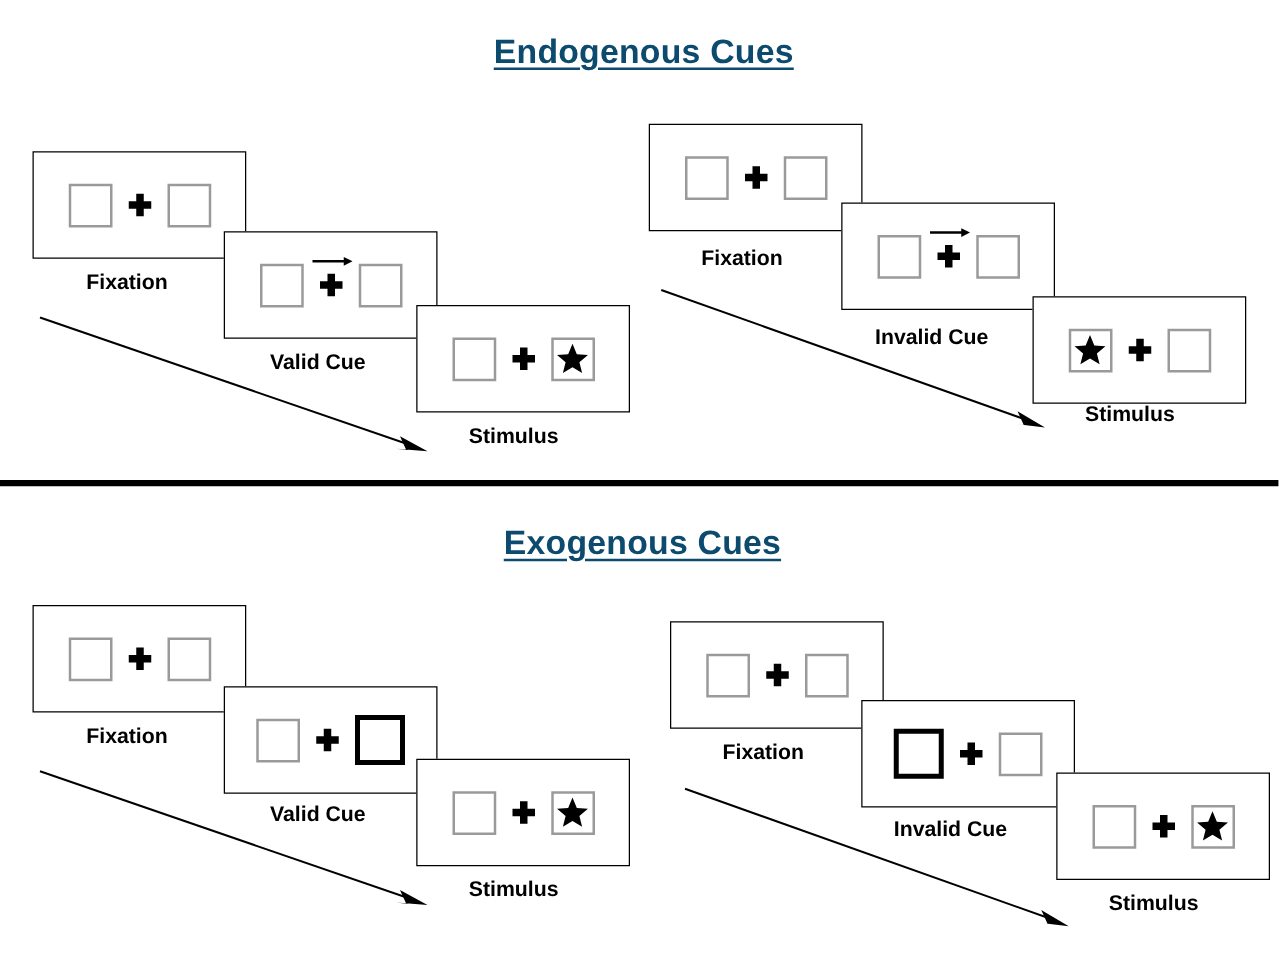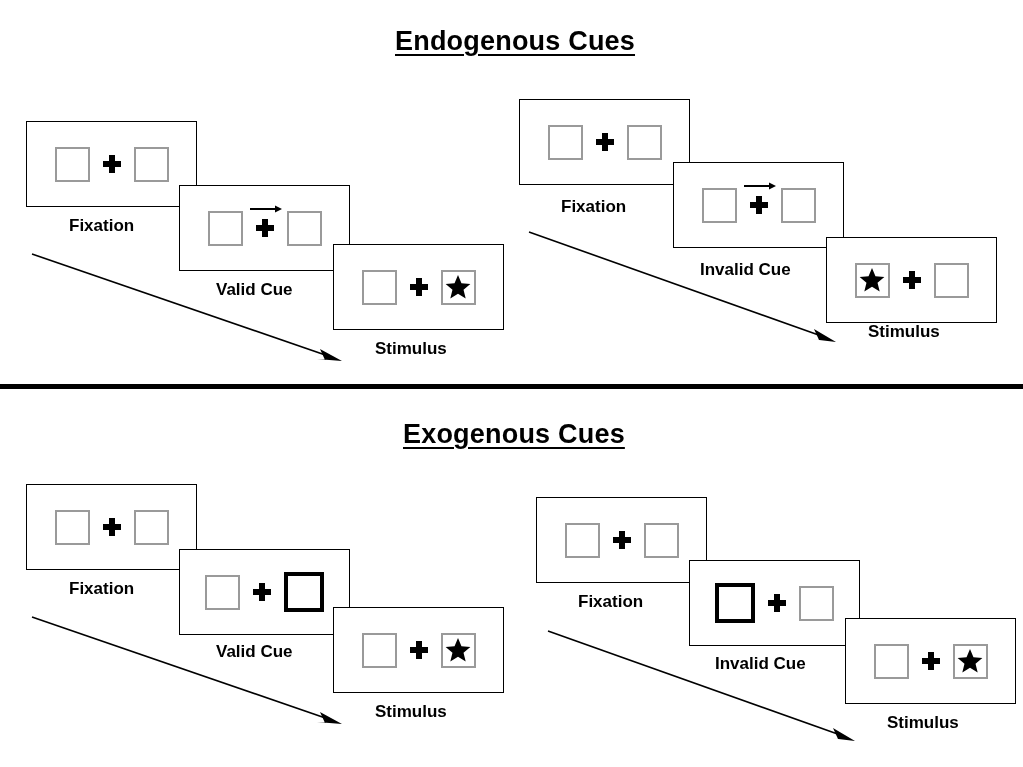--- a/index.html
+++ b/index.html
@@ -14,21 +14,21 @@
     background: #ffffff;
     font-family: "Liberation Sans", sans-serif;
     overflow: hidden;
   }
 
   
   .section-title {
     position: absolute;
     font-size: 27px;
     font-weight: bold;
-    color: #000000;
+    color: #0c4a6e;
     text-decoration: underline;
     text-underline-offset: 4px;
     white-space: nowrap;
     letter-spacing: 0.2px;
   }
 
   
   .divider {
     position: absolute;
     left: 0;

